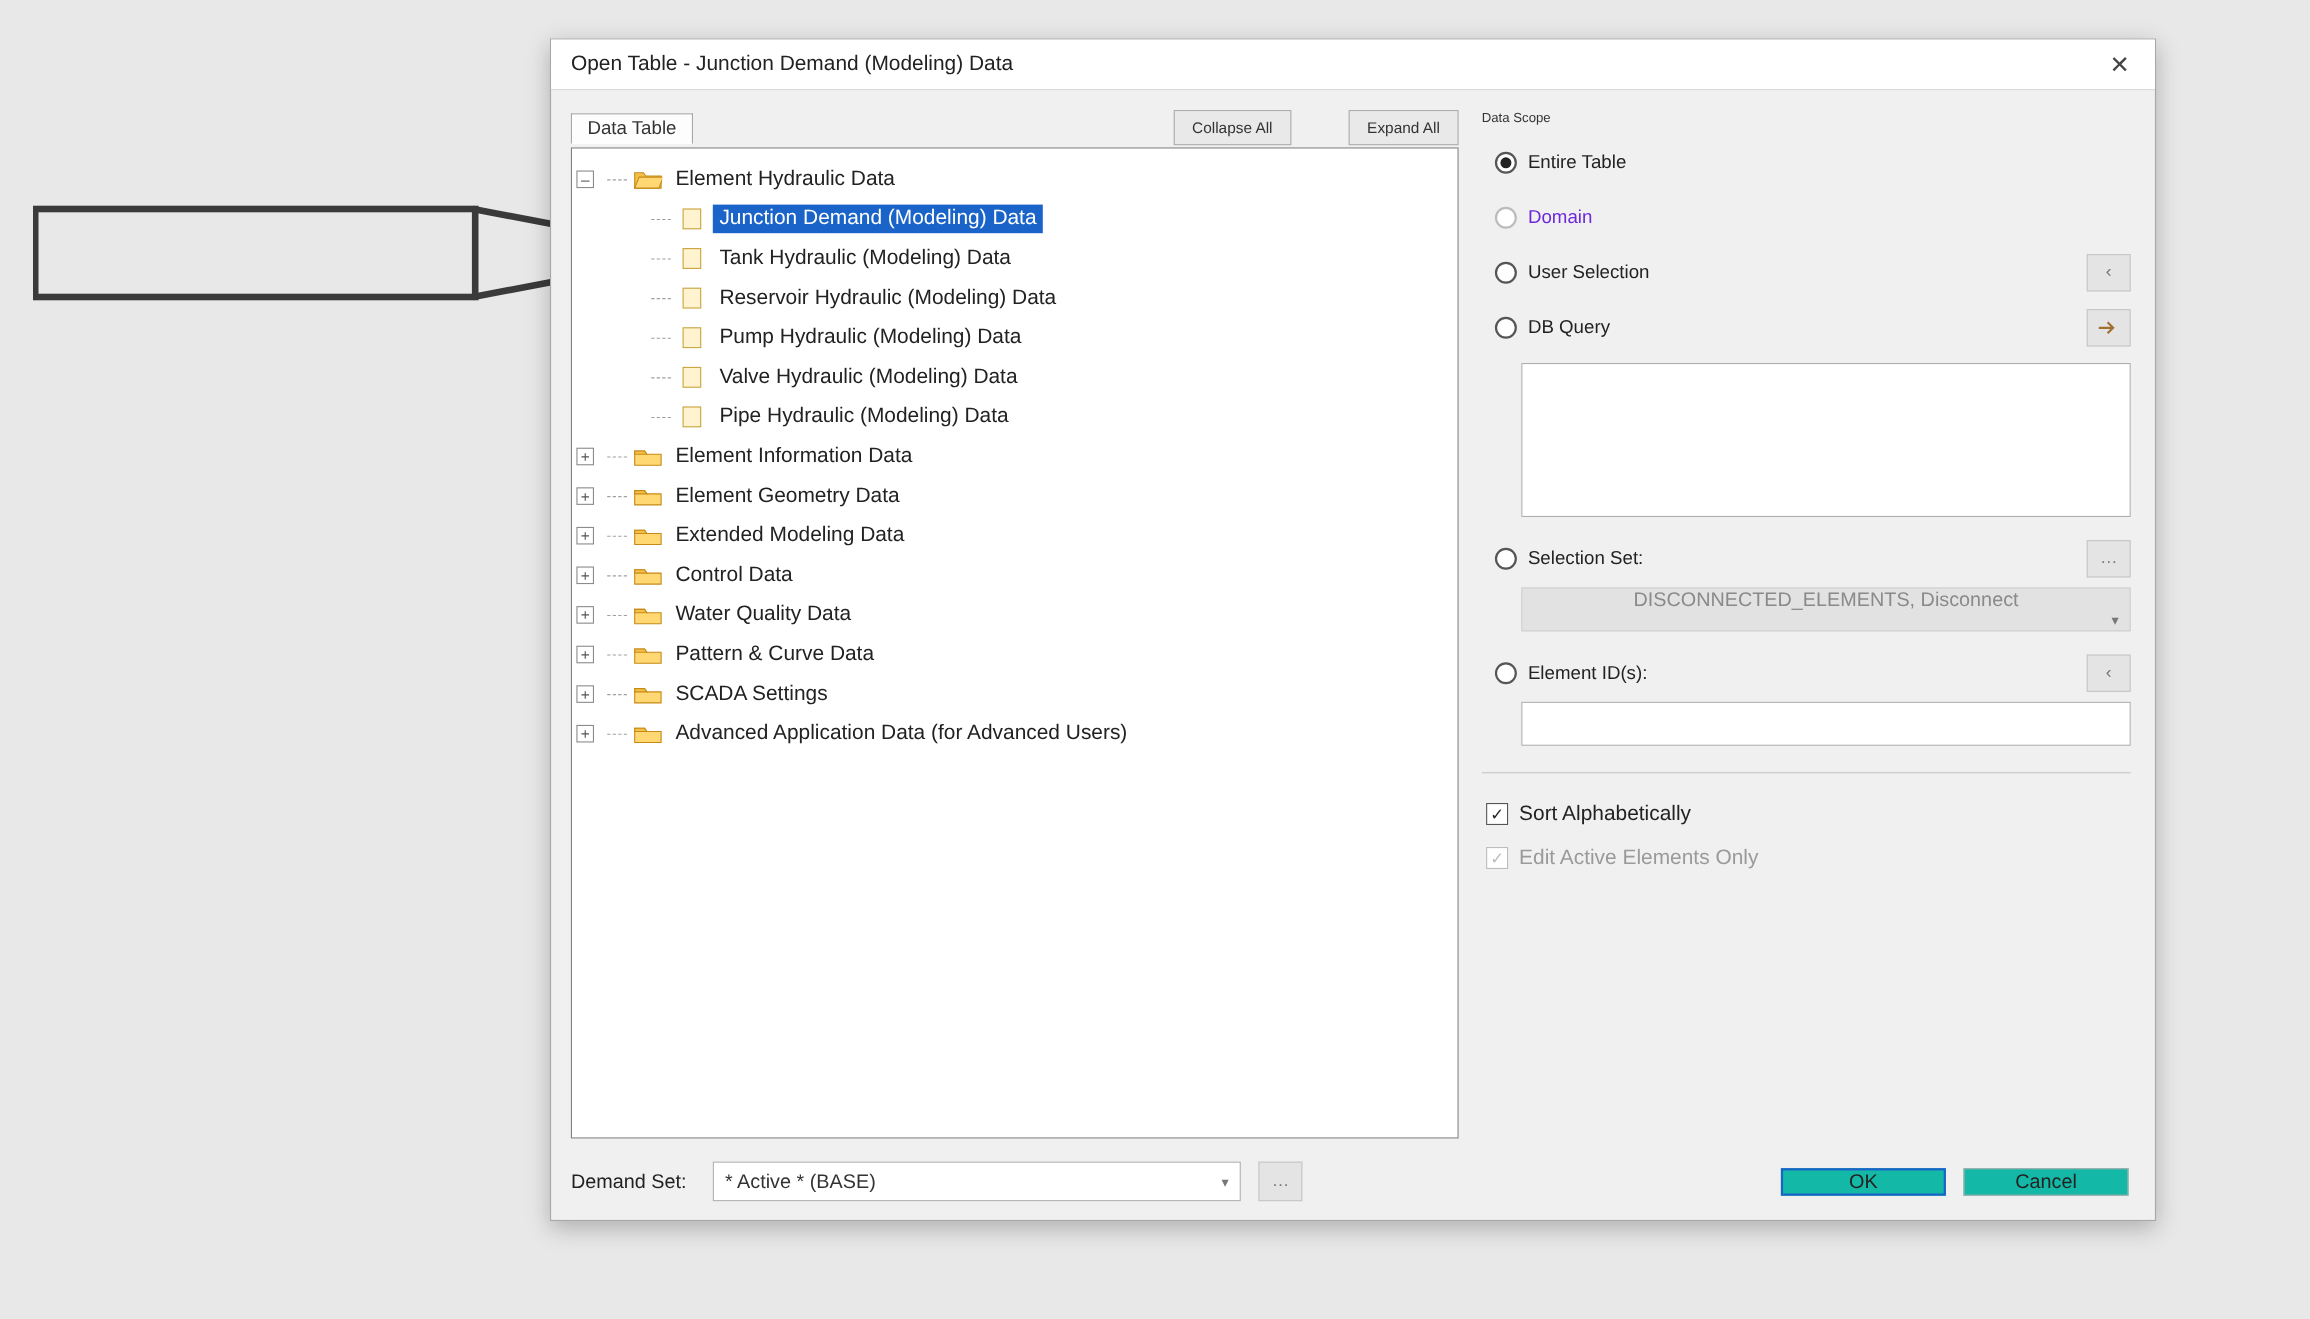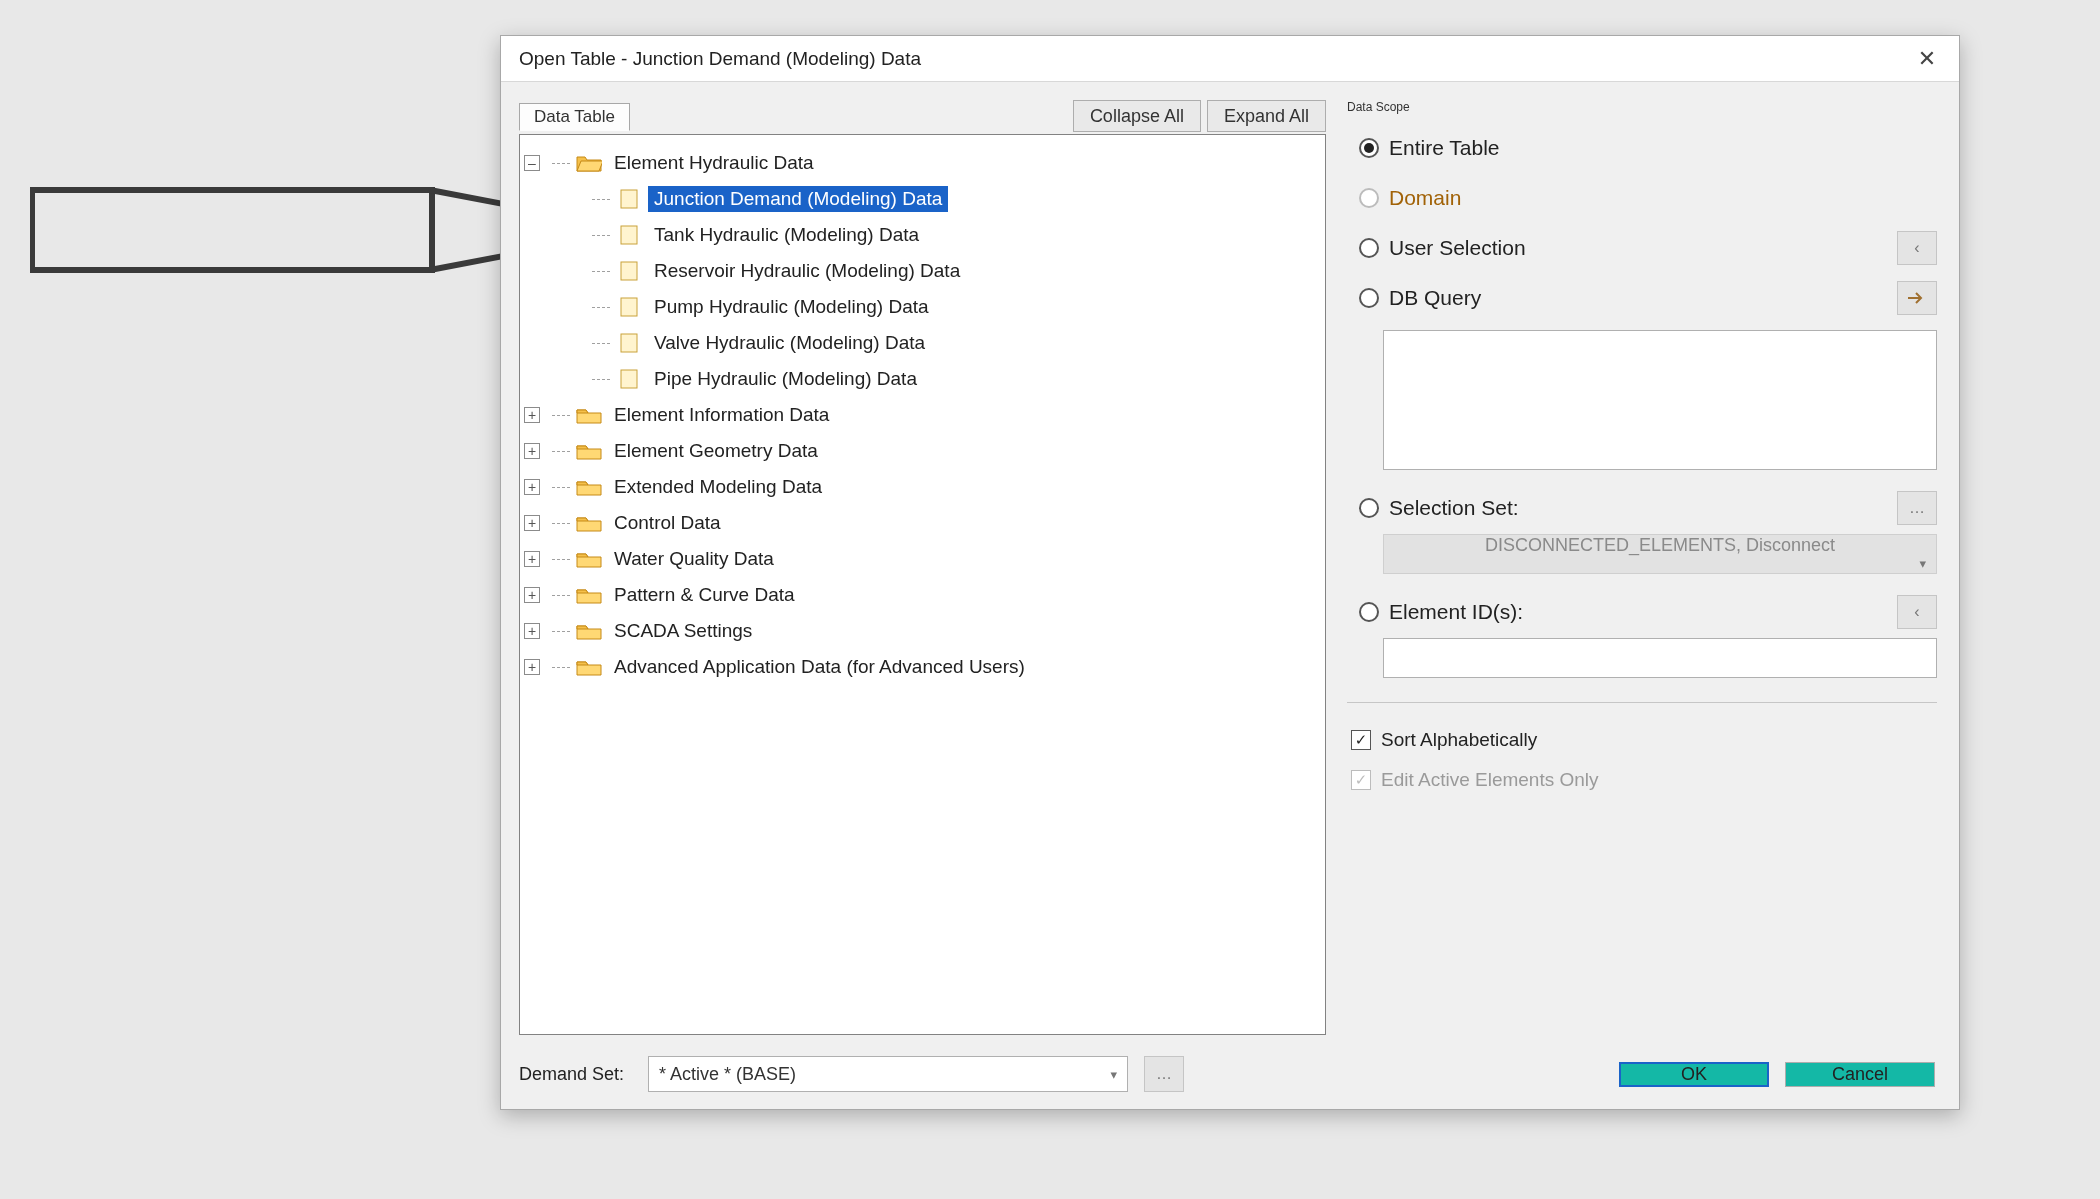--- a/index.html
+++ b/index.html
@@ -77,23 +77,24 @@
     top: 1px;
   }
   .left-header .spacer { flex: 1; }
   .std-btn {
     height: 32px;
     background: #e9e9e9;
     border: 1px solid #adadad;
     padding: 0 16px;
     display: inline-flex;
     align-items: center;
-    font-size: 18px;
+    font-size: 14px;
     color: #333;
     cursor: default;
+    margin-left: 46px;
   }
   .tree-wrap {
     flex: 1;
     background: #fff;
     border: 1px solid #828282;
     overflow: auto;
     padding: 10px 4px 10px 4px;
   }
   ul.tree, ul.tree ul { list-style: none; margin: 0; padding: 0; }
   ul.tree ul { padding-left: 40px; }
@@ -147,22 +148,22 @@
   .radio {
     width: 20px; height: 20px;
     border: 2px solid #555; border-radius: 50%;
     display: inline-flex; align-items: center; justify-content: center;
     background: #fff;
   }
   .radio.checked::after {
     content: ""; width: 10px; height: 10px; border-radius: 50%; background: #222;
   }
   .radio.disabled { border-color: #bcbcbc; }
-  .radio-label { font-size: 21px; }
-  .radio-label.disabled { color: #a16207; }
+  .radio-label { font-size: 17px; }
+  .radio-label.disabled { color: #6d28d9; }
   .trail { flex: 1; }
   .icon-btn {
     width: 40px; height: 34px;
     background: #e4e4e4;
     border: 1px solid #c5c5c5;
     display: inline-flex; align-items: center; justify-content: center;
     color: #777;
     font-size: 16px;
   }
   .textbox, .select {

